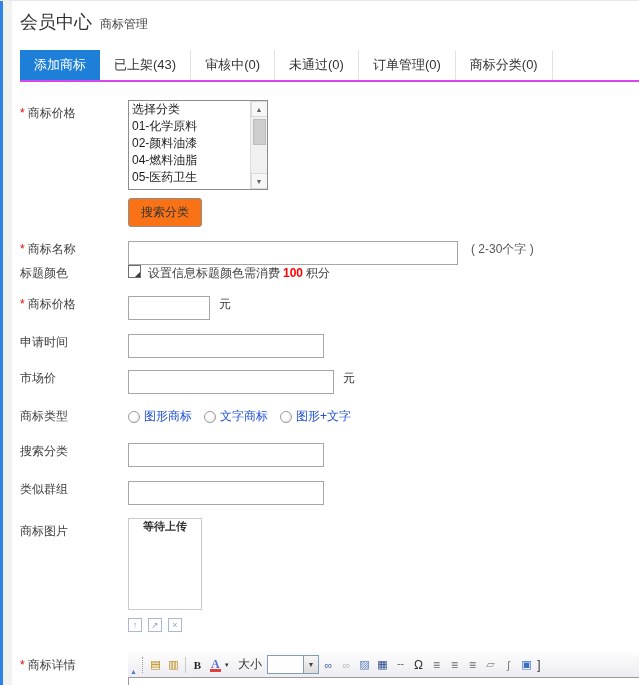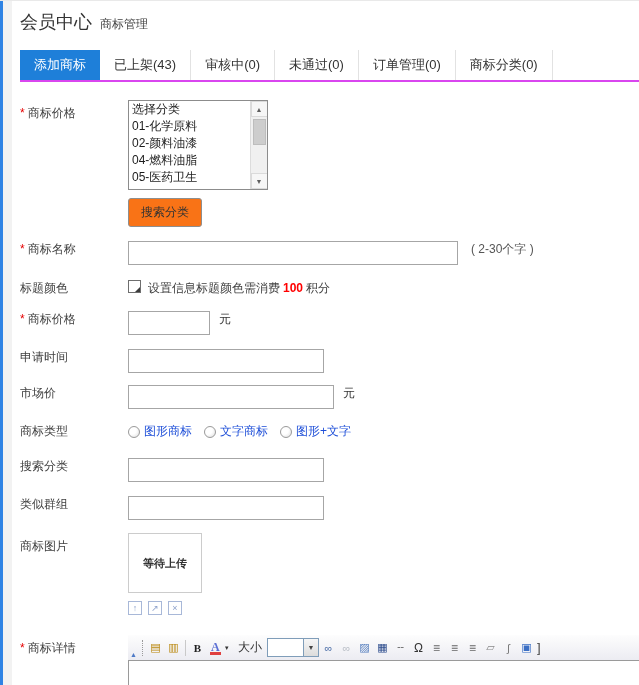--- a/index.html
+++ b/index.html
@@ -21,21 +21,21 @@
          border-right:1px solid #e2e2e2; white-space:nowrap; cursor:default; }
   .tab.active { background:#1e7fd9; color:#fff; border-right:none; }
 
   
   .row { display:flex; align-items:flex-start; }
   .row.center { align-items:flex-start; }
   .lab { width:108px; flex:none; font-size:12px; color:#404040; padding-top:5px; }
   .row.center .lab { padding-top:0; }
   .req { color:#e60000; margin-right:3px; }
 
-  .mt18{margin-top:18px} .mt15{margin-top:15px} .mt14{margin-top:14px}
+  .mt18{margin-top:18px} .mt15{} .mt14{margin-top:14px}
   .mt13{margin-top:13px} .mt12{margin-top:12px} .mt20{margin-top:20px}
 
   input.txt { height:24px; border:1px solid #a6a6a6; background:#fff;
               font-size:12px; padding:0 4px; font-family:inherit; }
   .w-name{width:330px} .w-small{width:82px} .w-mid{width:196px} .w-market{width:206px}
   .unit { font-size:12px; color:#333; margin-left:9px; }
   .hint { font-size:12px; color:#555; margin-left:13px; }
 
   
   .listbox { width:140px; height:90px; border:1px solid #8c8c8c; background:#fff;
@@ -61,22 +61,22 @@
   .points { color:#ff0000; font-weight:bold; margin:0 3px; }
 
   
   .radio-item { display:inline-flex; align-items:center; margin-right:12px;
                 font-size:12px; color:#1d4ed8; cursor:pointer; }
   .radio { width:12px; height:12px; border-radius:50%; border:1px solid #9a9a9a;
            background:radial-gradient(circle at 35% 35%, #ffffff 40%, #dcdcdc);
            margin-right:4px; display:inline-block; }
 
   
-  .upbox { width:74px; height:60px; border:1px solid #ccc; background:#fff;
-           display:flex; align-items:center; justify-content:center;
+  .upbox { width:74px; height:92px; border:1px solid #ccc; background:#fff;
+           display:flex; justify-content:center;
            font-size:11px; font-weight:bold; color:#333; }
   .upicons { margin-top:8px; display:flex; gap:6px; }
   .upico { width:14px; height:14px; border:1px solid #a8b8d8; color:#8fa3cc;
            font-size:9px; display:flex; align-items:center; justify-content:center;
            background:#fff; cursor:pointer; }
 
   
   .editor { flex:1; margin-right:0; }
   .ed-toolbar { display:flex; align-items:center; height:25px; gap:1px;
                 background:linear-gradient(#fdfdfd,#ececf2); padding:0 2px; }

